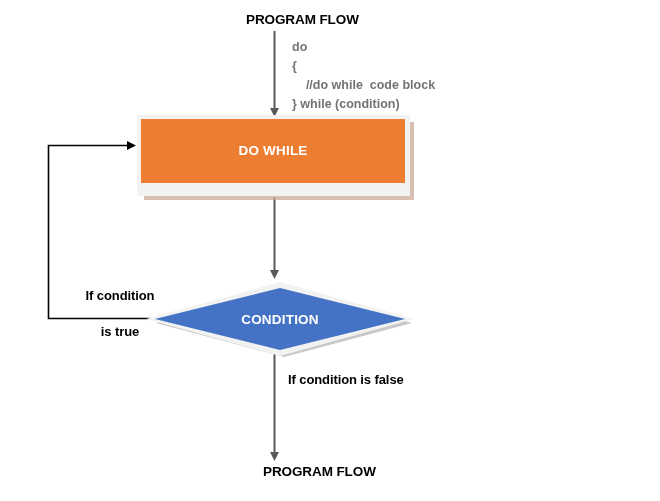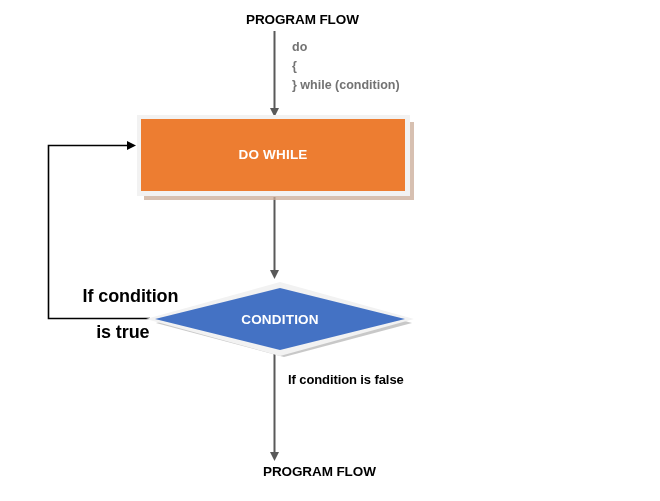--- a/index.html
+++ b/index.html
@@ -57,21 +57,21 @@
   }
   #code-block .code-line {
     white-space: pre;
     display: block;
   }
 
   
   #label-true {
     left: 63px;
     top: 269px;
-    font-size: 18px;
+    font-size: 13px;
     line-height: 18px;
     text-align: center;
     width: 100px;
   }
   #label-false {
     left: 288px;
     top: 372px;
     font-size: 13px;
   }
 
@@ -91,21 +91,21 @@
     top: 115px;
     width: 273px;
     height: 81px;
     background: #f2f2f2;
   }
   #process-box {
     position: absolute;
     left: 141px;
     top: 119px;
     width: 264px;
-    height: 72px;
+    height: 64px;
     background: #ed7d31;
     display: flex;
     flex-direction: column;
     align-items: center;
     justify-content: center;
   }
   #process-box .box-line {
     color: #ffffff;
     font-weight: bold;
     font-size: 13.5px;
@@ -159,20 +159,21 @@
     <line x1="274.5" y1="353" x2="274.5" y2="456" stroke="#595959" stroke-width="2" marker-end="url(#arrow-gray)"></line>
 
     <path d="M150,318.5 L48.5,318.5 L48.5,145.5 L131,145.5" fill="none" stroke="#000000" stroke-width="1.6" marker-end="url(#arrow-black)"></path>
   </svg>
 
   <div class="lbl flow-label" id="program-flow-top">PROGRAM FLOW</div>
 
   <div id="code-block">
     <span class="code-line">do</span>
     <span class="code-line">{</span>
+    <span class="code-line">    //do while  code block</span>
     <span class="code-line">} while (condition)</span>
   </div>
 
   <div id="process-shadow"></div>
   <div id="process-frame"></div>
   <div id="process-box">
     <span class="box-line">DO WHILE</span>
   </div>
 
   <div id="decision-wrap">

